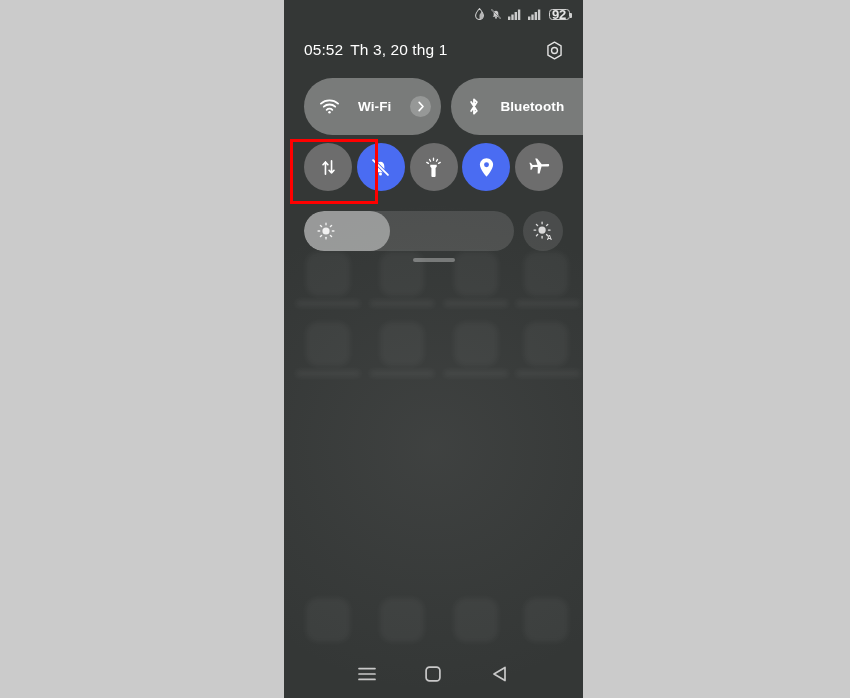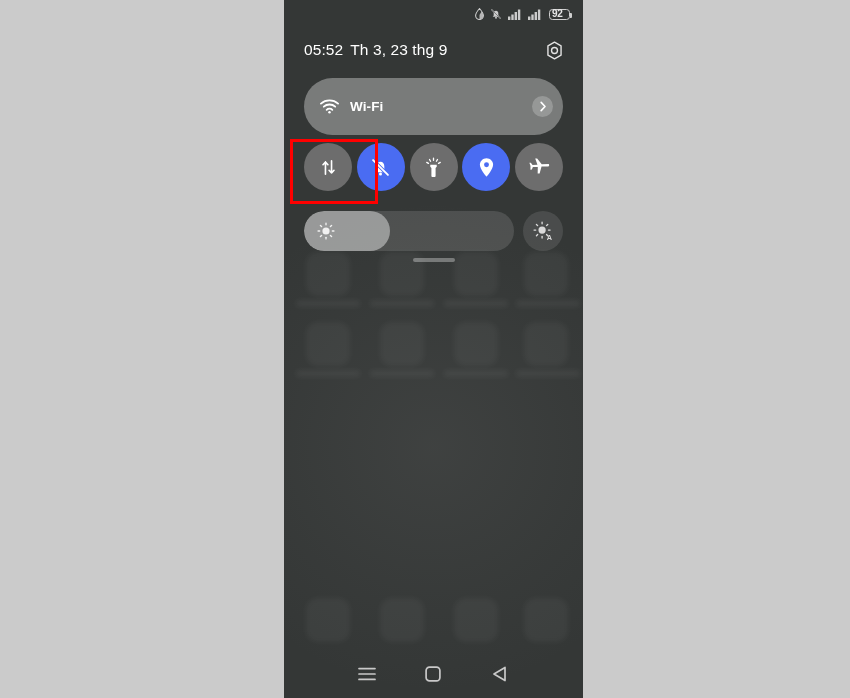--- a/index.html
+++ b/index.html
@@ -53,21 +53,21 @@
     height:11px; min-width:21px;
     padding:0 2px;
     position:relative;
     margin-left:1px;
   }
   .battery::after {
     content:""; position:absolute; right:-3px; top:3px;
     width:2px; height:5px; background:#cfcfcf; border-radius:0 1px 1px 0;
   }
   .battery span {
-    font-size:10px; color:#e6e6e6; line-height:1;
+    font-size:13px; color:#e6e6e6; line-height:1;
     letter-spacing:-0.2px; font-weight:700;
   }
   
   .clockrow {
     position:absolute; left:0; top:33px;
     width:100%; height:34px;
     display:flex; align-items:center;
     padding:0 16px 0 20px;
   }
   .clock-text {
@@ -88,21 +88,21 @@
     display:flex; gap:10px;
     padding:0 20px;
   }
   .pill {
     flex:1;
     height:57px;
     border-radius:29px;
     background:rgba(255,255,255,0.34);
     display:flex; align-items:center;
     padding:0 10px 0 16px;
-    gap:11px;
+    gap:19px;
   }
   .pill-label {
     color:#ffffff;
     font-size:13.5px;
     font-weight:700;
     white-space:nowrap;
     letter-spacing:0.1px;
   }
   .pill-chev {
     margin-left:auto;
@@ -242,21 +242,21 @@
       <rect x="9.9" y="0.5" width="2.4" height="10.5" fill="#d8d8d8"></rect>
     </svg>
 
     <div class="battery">
       <span>92</span>
     </div>
   </div>
 
   <div class="clockrow">
     <div class="clock-text">
-      <span>05:52</span><span class="sep"></span><span>Th 3, 23 thg 9</span>
+      <span>05:52</span><span class="sep"></span><span>Th 3, 20 thg 1</span>
     </div>
     <div class="gear-btn">
       <svg width="21" height="21" viewBox="0 0 24 24">
         <path d="M12 2.5 L19.5 6.7 V17.3 L12 21.5 L4.5 17.3 V6.7 Z" fill="none" stroke="#e3e3e3" stroke-width="1.6" stroke-linejoin="round"></path>
         <circle cx="12" cy="12" r="3.4" fill="none" stroke="#e3e3e3" stroke-width="1.6"></circle>
       </svg>
     </div>
   </div>
 
   <div class="pill-row">
@@ -269,20 +269,31 @@
         <circle cx="10" cy="13.6" r="1.3" fill="#fff"></circle>
       </svg>
       <span class="pill-label">Wi-Fi</span>
       <span class="pill-chev">
         <svg width="8" height="11" viewBox="0 0 8 12">
           <path d="M2 1.5 L6.2 6 L2 10.5" fill="none" stroke="#fff" stroke-width="1.8" stroke-linecap="round" stroke-linejoin="round"></path>
         </svg>
       </span>
     </div>
 
+    <div class="pill">
+      <svg width="14" height="19" viewBox="0 0 14 20">
+        <path d="M4 5.2 L10 14.6 L7 17.6 V2.4 L10 5.4 L4 14.8" fill="none" stroke="#fff" stroke-width="1.9" stroke-linecap="round" stroke-linejoin="round"></path>
+      </svg>
+      <span class="pill-label">Bluetooth</span>
+      <span class="pill-chev">
+        <svg width="8" height="11" viewBox="0 0 8 12">
+          <path d="M2 1.5 L6.2 6 L2 10.5" fill="none" stroke="#fff" stroke-width="1.8" stroke-linecap="round" stroke-linejoin="round"></path>
+        </svg>
+      </span>
+    </div>
   </div>
 
   <div class="toggle-row">
 
     <div class="toggle">
       <svg width="19" height="19" viewBox="0 0 20 20">
         <path d="M6.8 17 V4.2 M6.8 4.2 L4.2 7.1 M6.8 4.2 L9.4 7.1" fill="none" stroke="#fff" stroke-width="1.7" stroke-linecap="round" stroke-linejoin="round"></path>
         <path d="M13.2 3 V15.8 M13.2 15.8 L10.6 12.9 M13.2 15.8 L15.8 12.9" fill="none" stroke="#fff" stroke-width="1.7" stroke-linecap="round" stroke-linejoin="round"></path>
       </svg>
     </div>

